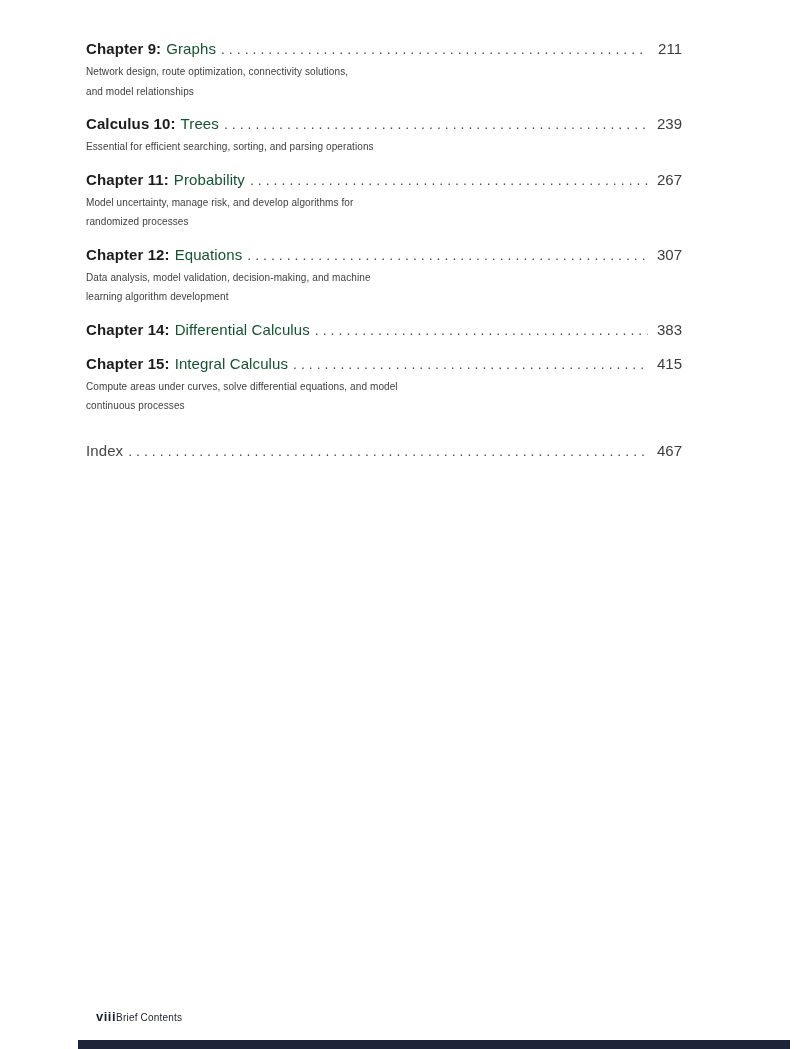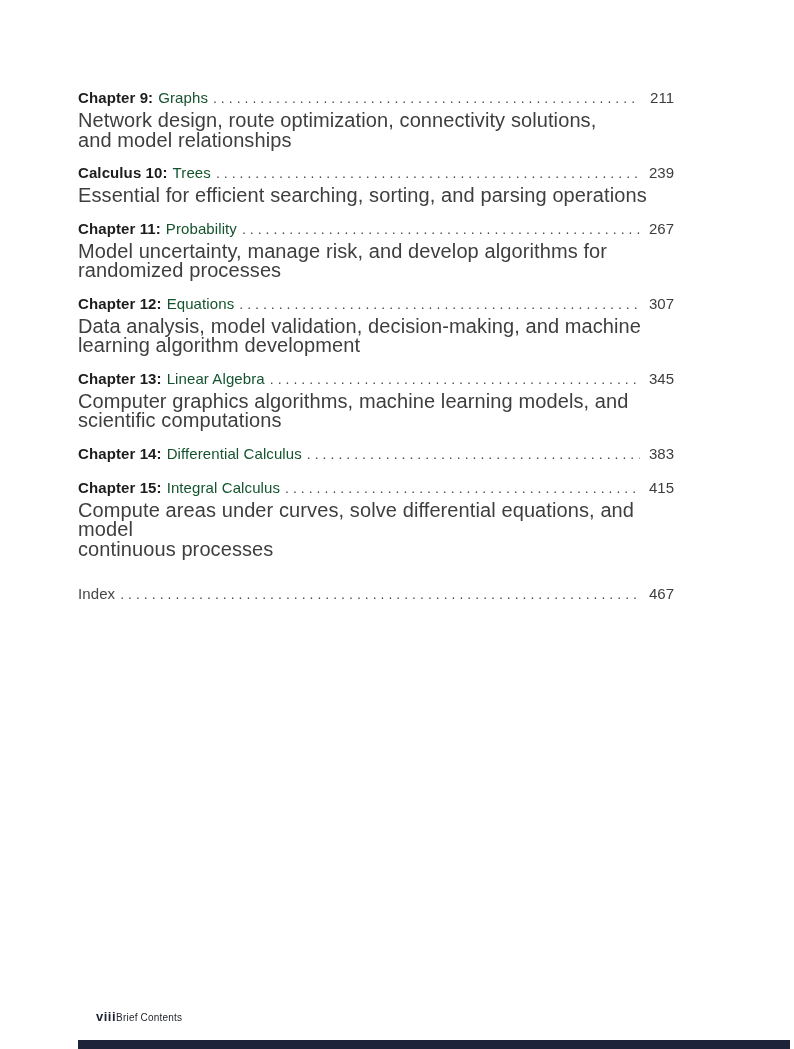--- a/index.html
+++ b/index.html
@@ -15,26 +15,25 @@
     font-family: "Liberation Sans", "DejaVu Sans", sans-serif;
     -webkit-font-smoothing: antialiased;
   }
   .page {
     position: absolute;
     inset: 0;
     background: #ffffff;
   }
   .content {
     position: absolute;
-    left: 78px;
+    left: 86px;
     top: 0;
     width: 596px;
-    padding-top: 67px;
+    padding-top: 38px;
     box-sizing: content-box;
-    margin-top: 20px;
   }
   .entry {
     margin-bottom: 12px;
   }
   .toc-line {
     display: flex;
     align-items: baseline;
     line-height: 21px;
     font-size: 15px;
     white-space: nowrap;
@@ -62,21 +61,21 @@
     font-size: 14px;
   }
   .page-num {
     flex: 0 0 auto;
     color: #3d3d3d;
     text-align: right;
     min-width: 28px;
   }
   .desc {
     margin-top: 2px;
-    font-size: 20px;
+    font-size: 10px;
     line-height: 19.5px;
     color: #3e3e3e;
     white-space: pre-line;
     letter-spacing: 0.1px;
   }
   .index-entry {
     margin-top: 24px;
   }
   .footer {
     position: absolute;
@@ -148,30 +147,20 @@
       <div class="toc-line">
         <span class="chapter-label">Chapter 12:</span>
         <span class="chapter-title">Equations</span>
         <span class="dots"></span>
         <span class="page-num">307</span>
       </div>
       <div class="desc">Data analysis, model validation, decision-making, and machine
 learning algorithm development</div>
     </div>
 
-    <div class="entry">
-      <div class="toc-line">
-        <span class="chapter-label">Chapter 13:</span>
-        <span class="chapter-title">Linear Algebra</span>
-        <span class="dots"></span>
-        <span class="page-num">345</span>
-      </div>
-      <div class="desc">Computer graphics algorithms, machine learning models, and
-scientific computations</div>
-    </div>
 
     <div class="entry">
       <div class="toc-line">
         <span class="chapter-label">Chapter 14:</span>
         <span class="chapter-title">Differential Calculus</span>
         <span class="dots"></span>
         <span class="page-num">383</span>
       </div>
     </div>
 

